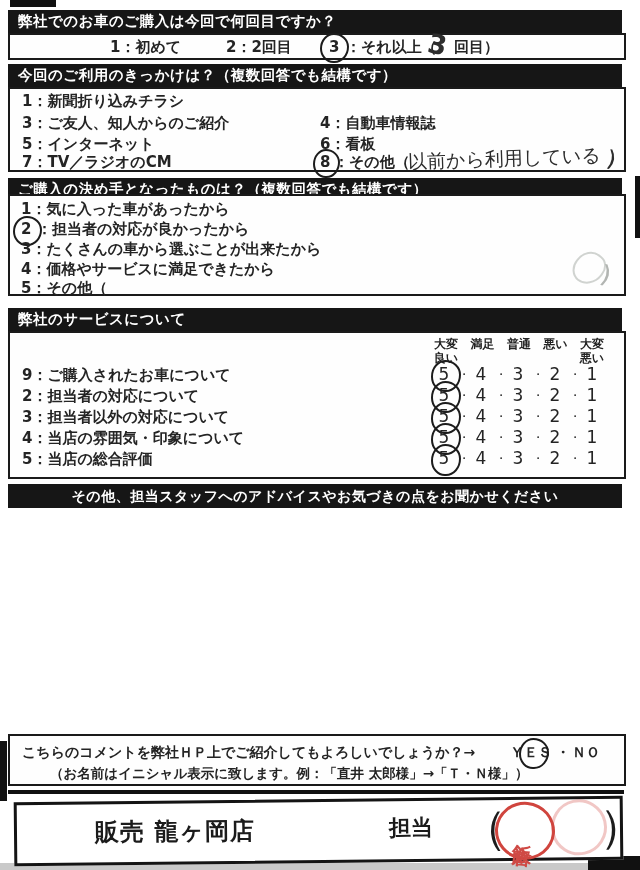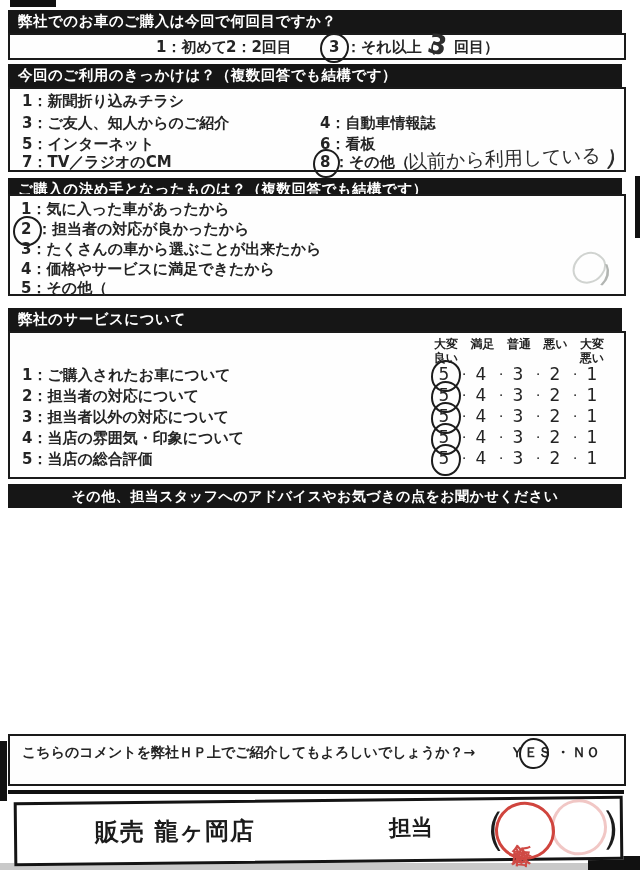--- a/index.html
+++ b/index.html
@@ -64,21 +64,21 @@
 <div class="page">
 
   <div class="artifact" style="left:10px;top:0;width:46px;height:7px;"></div>
   <div class="artifact" style="left:635px;top:176px;width:5px;height:62px;"></div>
   <div class="artifact" style="left:0;top:741px;width:7px;height:60px;"></div>
   <div class="abs" style="left:0;top:863px;width:640px;height:7px;background:#c9c9c9;"></div>
   <div class="artifact" style="left:588px;top:856px;width:52px;height:14px;"></div>
 
   <div class="bar" style="top:10px;">弊社でのお車のご購入は今回で何回目ですか？</div>
   <div class="box" style="top:33px;height:27px;">
-    <span class="opt" style="left:100px;top:3px;margin-left:46px;">1：初めて</span>
+    <span class="opt" style="left:100px;top:3px;">1：初めて</span>
     <span class="opt" style="left:216px;top:3px;">2：2回目</span>
     <span class="opt" style="left:319px;top:3px;">3</span>
     <div class="circ" style="left:310px;top:-2px;width:25px;height:26px;"></div>
     <span class="opt" style="left:336px;top:3px;">：それ以上（</span>
     <span class="hand" style="left:418px;top:-6px;font-size:27px;font-weight:600;transform:rotate(12deg);">3</span>
     <span class="opt" style="left:444px;top:3px;">回目）</span>
   </div>
 
   <div class="bar" style="top:64px;">今回のご利用のきっかけは？（複数回答でも結構です）</div>
   <div class="box" style="top:87px;height:85px;">
@@ -111,21 +111,21 @@
   <div class="bar" style="top:308px;">弊社のサービスについて</div>
   <div class="box" style="top:331px;height:148px;">
     <div class="colhead" style="left:418px;top:5px;width:182px;">
       <div><span>大変</span><br><span>良い</span></div>
       <div>満足</div>
       <div>普通</div>
       <div>悪い</div>
       <div><span>大変</span><br><span>悪い</span></div>
     </div>
 
-    <span class="opt" style="left:12px;top:33px;">1：ご購入されたお車について</span>
+    <span class="opt" style="left:12px;top:33px;">9：ご購入されたお車について</span>
     <div class="scale" style="left:424px;top:31px;width:168px;">
       <span class="n">5</span>
         <span class="d">・</span>
         <span class="n">4</span>
         <span class="d">・</span>
         <span class="n">3</span>
         <span class="d">・</span>
         <span class="n">2</span>
         <span class="d">・</span>
         <span class="n">1</span>
@@ -190,20 +190,21 @@
   </div>
 
   <div class="bar center" style="top:484px;height:24px;line-height:24px;font-size:14px;">その他、担当スタッフへのアドバイスやお気づきの点をお聞かせください</div>
 
   <div class="box" style="top:734px;height:52px;">
     <span class="opt" style="left:12px;top:7px;font-size:14px;">こちらのコメントを弊社ＨＰ上でご紹介してもよろしいでしょうか？→</span>
     <span class="opt" style="left:500px;top:7px;font-size:14px;">ＹＥＳ</span>
     <div class="circ" style="left:509px;top:2px;width:26px;height:27px;"></div>
     <span class="opt" style="left:546px;top:7px;font-size:14px;">・</span>
     <span class="opt" style="left:562px;top:7px;font-size:14px;">ＮＯ</span>
+    <span class="opt" style="left:40px;top:28px;font-size:13.5px;">（お名前はイニシャル表示に致します。例：「直井 太郎様」→「Ｔ・Ｎ様」）</span>
   </div>
   <div class="artifact" style="left:8px;top:790px;width:616px;height:4px;"></div>
 
   <div class="footerbox">
     <span class="abs" style="left:78px;top:12px;font-size:24px;font-weight:800;letter-spacing:1px;color:#1b1b1b;">販売 龍ヶ岡店</span>
     <span class="abs" style="left:372px;top:12px;font-size:22px;font-weight:700;color:#1b1b1b;">担当</span>
     <span class="paren" style="left:444px;top:-3px;">（</span>
     <div class="stamp" style="left:478px;top:2px;width:54px;height:52px;transform:rotate(6deg);">
       <span class="vtext">飯倉</span>
     </div>

